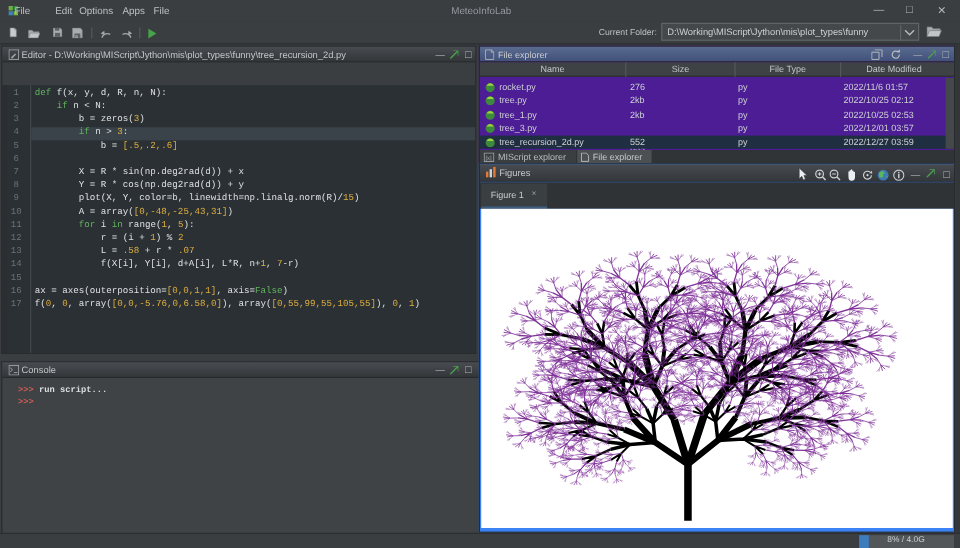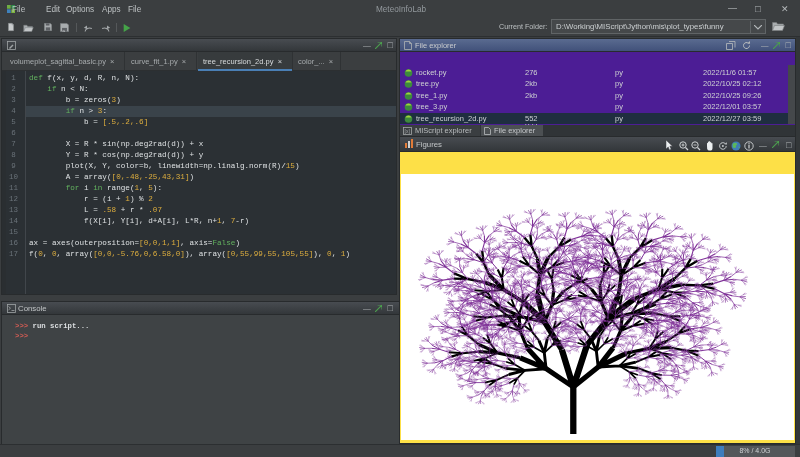--- a/index.html
+++ b/index.html
@@ -71,38 +71,28 @@
     <path d="M.5 9.5v-8h4l1 1.5h6v1.5" fill="#a9adaf" stroke="#787c7e" stroke-width=".6"></path>
     <path d="M.5 9.5l2-5h10l-2 5z" fill="#c2c5c7" stroke="#787c7e" stroke-width=".6"></path>
   </svg>
 
 <div class="abs" style="left:1px;top:38px;width:396px;height:257px;border:1px solid #282b2d">
  <div class="ttl" style="position:relative">
    <svg class="ic" style="left:5px;top:2px" width="9" height="9" viewBox="0 0 9 9">
         <rect x=".5" y=".5" width="8" height="8" fill="none" stroke="#9fa3a5" stroke-width=".8"></rect>
         <path d="M2 7l3.5-3.5 1 1L3 8z" fill="#9fa3a5"></path>
       </svg>
+   <span style="position:absolute;left:16px">Editor - D:\Working\MIScript\Jython\mis\plot_types\funny\tree_recursion_2d.py</span>
    <span class="abs" style="left:361px;top:0;color:#b0b4b6">—</span>
    <svg class="ic" style="left:373px;top:3px" width="7" height="7" viewBox="0 0 8 8">
         <path d="M0 8L8 0M8 0h-5M8 0v5" stroke="#4c9e4e" stroke-width="1.3" fill="none"></path>
       </svg>
    <span class="abs" style="left:385.5px;top:0;color:#b0b4b6;font-size:9px">□</span>
  </div>
 
- <div class="abs" style="left:0;top:13px;width:394px;height:19px;background:#3b3e40;border-bottom:1px solid #2c2f31">
-  <div class="abs" style="left:8px;top:5px;font-size:7.5px;color:#a8acae">volumeplot_sagittal_basic.py &nbsp;×</div>
-  <div class="abs" style="left:122px;top:0;width:1px;height:19px;background:#2f3234"></div>
-  <div class="abs" style="left:129px;top:5px;font-size:7.5px;color:#a8acae">curve_fit_1.py &nbsp;×</div>
-  <div class="abs" style="left:194px;top:0;width:1px;height:19px;background:#2f3234"></div>
-  <div class="abs" style="left:196px;top:0;width:94px;height:19px;background:#373b3d;border-bottom:2px solid #4a7fb5"></div>
-  <div class="abs" style="left:201px;top:5px;font-size:7.5px;color:#d7dadc">tree_recursion_2d.py &nbsp;×</div>
-  <div class="abs" style="left:290px;top:0;width:1px;height:19px;background:#2f3234"></div>
-  <div class="abs" style="left:296px;top:5px;font-size:7.5px;color:#a8acae">color_... &nbsp;×</div>
-  <div class="abs" style="left:338px;top:0;width:1px;height:19px;background:#2f3234"></div>
- </div>
 
  <div class="abs" style="left:0;top:32px;width:394px;height:223px;background:#2b3034">
    <div class="abs" style="left:0;top:0;width:4px;height:223px;background:#2a2e31"></div>
    <div class="abs" style="left:23px;top:0;width:1px;height:223px;background:#41464b"></div>
    <div class="abs" style="left:24px;top:34.5px;width:370px;height:11px;background:#3a434a"></div>
    <div class="abs mono" style="left:3px;top:2.3px;width:17px;text-align:center;font-size:7.5px;line-height:10.95px;color:#6a7279">1<br>2<br>3<br>4<br>5<br>6<br>7<br>8<br>9<br>10<br>11<br>12<br>13<br>14<br>15<br>16<br>17<br></div>
    <div class="abs mono" style="left:27px;top:2.3px;font-size:7.65px;line-height:10.95px;color:#dee1e3;white-space:pre"><span style="color:#63b35f">def</span><span style="color:#dee1e3"> f(x, y, d, R, n, N):</span><br><span style="color:#dee1e3">    </span><span style="color:#63b35f">if</span><span style="color:#dee1e3"> n &lt; N:</span><br><span style="color:#dee1e3">        b = zeros(</span><span style="color:#deae3e">3</span><span style="color:#dee1e3">)</span><br><span style="color:#dee1e3">        </span><span style="color:#63b35f">if</span><span style="color:#dee1e3"> n &gt; </span><span style="color:#deae3e">3</span><span style="color:#dee1e3">:</span><br><span style="color:#dee1e3">            b = </span><span style="color:#deae3e">[.5,.2,.6]</span><br><br><span style="color:#dee1e3">        X = R * sin(np.deg2rad(d)) + x</span><br><span style="color:#dee1e3">        Y = R * cos(np.deg2rad(d)) + y</span><br><span style="color:#dee1e3">        plot(X, Y, color=b, linewidth=np.linalg.norm(R)/</span><span style="color:#deae3e">15</span><span style="color:#dee1e3">)</span><br><span style="color:#dee1e3">        A = array(</span><span style="color:#deae3e">[0,-48,-25,43,31]</span><span style="color:#dee1e3">)</span><br><span style="color:#dee1e3">        </span><span style="color:#63b35f">for</span><span style="color:#dee1e3"> i </span><span style="color:#63b35f">in</span><span style="color:#dee1e3"> range(</span><span style="color:#deae3e">1</span><span style="color:#dee1e3">, </span><span style="color:#deae3e">5</span><span style="color:#dee1e3">):</span><br><span style="color:#dee1e3">            r = (i + </span><span style="color:#deae3e">1</span><span style="color:#dee1e3">) % </span><span style="color:#deae3e">2</span><br><span style="color:#dee1e3">            L = </span><span style="color:#deae3e">.58</span><span style="color:#dee1e3"> + r * </span><span style="color:#deae3e">.07</span><br><span style="color:#dee1e3">            f(X[i], Y[i], d+A[i], L*R, n+</span><span style="color:#deae3e">1</span><span style="color:#dee1e3">, </span><span style="color:#deae3e">7</span><span style="color:#dee1e3">-r)</span><br><br><span style="color:#dee1e3">ax = axes(outerposition=</span><span style="color:#deae3e">[0,0,1,1]</span><span style="color:#dee1e3">, axis=</span><span style="color:#63b35f">False</span><span style="color:#dee1e3">)</span><br><span style="color:#dee1e3">f(</span><span style="color:#deae3e">0</span><span style="color:#dee1e3">, </span><span style="color:#deae3e">0</span><span style="color:#dee1e3">, array(</span><span style="color:#deae3e">[0,0,-5.76,0,6.58,0]</span><span style="color:#dee1e3">), array(</span><span style="color:#deae3e">[0,55,99,55,105,55]</span><span style="color:#dee1e3">), </span><span style="color:#deae3e">0</span><span style="color:#dee1e3">, </span><span style="color:#deae3e">1</span><span style="color:#dee1e3">)</span><br></div>
  </div>
 </div>
 
@@ -138,20 +128,29 @@
         <path d="M7.5 4.5a3 3 0 1 1-1-2.2" fill="none" stroke="#b7bbbd" stroke-width="1"></path>
         <path d="M7.8 0l.3 2.8-2.8-.3z" fill="#b7bbbd"></path>
       </svg>
    <span class="abs" style="left:361px;top:0;color:#b0b4b6">—</span>
    <svg class="ic" style="left:373px;top:3px" width="7" height="7" viewBox="0 0 8 8">
         <path d="M0 8L8 0M8 0h-5M8 0v5" stroke="#4c9e4e" stroke-width="1.3" fill="none"></path>
       </svg>
    <span class="abs" style="left:385.5px;top:0;color:#b0b4b6;font-size:9px">□</span>
  </div>
 
+ <div class="abs" style="left:0;top:13px;width:395px;height:12px;background:#3f4244;border-bottom:1px solid #2c2f31;font-size:7.5px;color:#c3c6c8">
+   <div class="abs" style="left:0;top:0;width:121px;text-align:center;line-height:12px">Name</div>
+   <div class="abs" style="left:121px;top:0;width:1px;height:12px;background:#55585a"></div>
+   <div class="abs" style="left:122px;top:0;width:90px;text-align:center;line-height:12px">Size</div>
+   <div class="abs" style="left:212px;top:0;width:1px;height:12px;background:#55585a"></div>
+   <div class="abs" style="left:213px;top:0;width:87px;text-align:center;line-height:12px">File Type</div>
+   <div class="abs" style="left:300px;top:0;width:1px;height:12px;background:#55585a"></div>
+   <div class="abs" style="left:301px;top:0;width:88px;text-align:center;line-height:12px">Date Modified</div>
+ </div>
  <div class="abs" style="left:0;top:27.5px;width:395px;font-size:7.5px;color:#ced1d3">
       <div style="position:relative;height:11.5px;">
  <svg style="position:absolute;left:4px;top:1px" width="9" height="9" viewBox="0 0 9 9">
           <circle cx="4.5" cy="5" r="3.8" fill="#3d8a3d"></circle>
           <path d="M1.5 3.5a3.2 3.2 0 0 1 6 0z" fill="#9ed43c"></path>
         </svg>
  <span style="position:absolute;left:16px;top:1px">rocket.py</span>
  <span style="position:absolute;left:125px;top:1px">276</span>
  <span style="position:absolute;left:215px;top:1px">py</span>
  <span style="position:absolute;left:303px;top:1px">2022/11/6 01:57</span>
@@ -167,21 +166,21 @@
  <span style="position:absolute;left:303px;top:1px">2022/10/25 02:12</span>
       </div>
       <div style="position:relative;height:11.5px;">
  <svg style="position:absolute;left:4px;top:1px" width="9" height="9" viewBox="0 0 9 9">
           <circle cx="4.5" cy="5" r="3.8" fill="#3d8a3d"></circle>
           <path d="M1.5 3.5a3.2 3.2 0 0 1 6 0z" fill="#9ed43c"></path>
         </svg>
  <span style="position:absolute;left:16px;top:1px">tree_1.py</span>
  <span style="position:absolute;left:125px;top:1px">2kb</span>
  <span style="position:absolute;left:215px;top:1px">py</span>
- <span style="position:absolute;left:303px;top:1px">2022/10/25 09:26</span>
+ <span style="position:absolute;left:303px;top:1px">2022/10/25 02:53</span>
       </div>
       <div style="position:relative;height:11.5px;">
  <svg style="position:absolute;left:4px;top:1px" width="9" height="9" viewBox="0 0 9 9">
           <circle cx="4.5" cy="5" r="3.8" fill="#3d8a3d"></circle>
           <path d="M1.5 3.5a3.2 3.2 0 0 1 6 0z" fill="#9ed43c"></path>
         </svg>
  <span style="position:absolute;left:16px;top:1px">tree_3.py</span>
  <span style="position:absolute;left:125px;top:18px">639</span>
  <span style="position:absolute;left:215px;top:1px">py</span>
  <span style="position:absolute;left:303px;top:1px">2022/12/01 03:57</span>
@@ -209,21 +208,21 @@
   </div>
   <div class="abs" style="left:81px;top:0;width:62px;height:12px;background:#4c5053">
     <svg class="ic" style="left:3px;top:2px" width="7" height="8" viewBox="0 0 7 8">
           <path d="M.5 .5h4l2 2v5h-6z" fill="none" stroke="#b7bbbd" stroke-width=".8"></path>
         </svg>
     <span class="abs" style="left:13px;top:1px;font-size:7.5px;color:#c6c9cb">File explorer</span>
   </div>
  </div>
 </div>
 
-<div class="abs" style="left:399px;top:136px;width:397px;height:308px;border:1px solid #282b2d;background:#fde047">
+<div class="abs" style="left:399px;top:136px;width:397px;height:308px;border:1px solid #282b2d;background:#3b82f6">
  <div class="ttl" style="position:relative;height:15px;line-height:15px">
    <svg class="ic" style="left:5px;top:2px" width="9" height="9" viewBox="0 0 9 9">
         <rect x="0" y="4" width="2" height="5" fill="#e07b39"></rect>
         <rect x="3" y="2" width="2" height="7" fill="#d0d3d5"></rect>
         <rect x="6" y="0" width="2" height="9" fill="#e07b39"></rect>
       </svg>
    <span style="position:absolute;left:16px">Figures</span>
    <svg class="ic" style="left:265px;top:3px" width="8" height="11" viewBox="0 0 8 11">
         <path d="M1 0v9l2.2-2.1 1.2 3 1.8-.7-1.3-3H7.5z" fill="#eceff1" stroke="#3a3d40" stroke-width=".5"></path>
       </svg>
@@ -255,20 +254,26 @@
         <rect x="4.4" y="4" width="1.2" height="3.5" fill="#cfd2d4"></rect>
         <rect x="4.4" y="2.2" width="1.2" height="1.2" fill="#cfd2d4"></rect>
       </svg>
    <span class="abs" style="left:359px;top:1px;color:#b0b4b6">—</span>
    <svg class="ic" style="left:372px;top:4px" width="7" height="7" viewBox="0 0 8 8">
         <path d="M0 8L8 0M8 0h-5M8 0v5" stroke="#4c9e4e" stroke-width="1.3" fill="none"></path>
       </svg>
    <span class="abs" style="left:386px;top:1px;color:#b0b4b6;font-size:9px">□</span>
  </div>
 
+ <div class="abs" style="left:0;top:15px;width:395px;height:22px;background:#2f3336">
+   <div class="abs" style="left:1px;top:1px;width:55px;height:19px;background:#3a3f42"></div>
+   <div class="abs" style="left:9px;top:6px;font-size:7.5px;color:#c9ccce">Figure 1</div>
+   <div class="abs" style="left:43px;top:6px;font-size:7px;color:#9a9ea0">×</div>
+   <div class="abs" style="left:1px;top:20px;width:55px;height:2px;background:#3f5f80"></div>
+ </div>
 
  <div class="abs" style="left:1px;top:37px;width:393px;height:266px;background:#ffffff">
  <svg width="393" height="266" viewBox="0 0 393 266" style="position:absolute;left:0;top:0">
         <g fill="none" stroke-linejoin="round" stroke-linecap="butt">
           <path stroke="#000" stroke-width="6.29" d="M172.3 260L172.3 213L160.9 175.8M172.3 213L186.1 170.8"></path>
           <path stroke="#000" stroke-width="5.65" d="M160.9 175.8L143.6 148.1L123.2 128.5M143.6 148.1L136.2 120.4M186.1 170.8L207.2 144.6L217.5 121M207.2 144.6L233.8 124.5"></path>
           <path stroke="#000" stroke-width="5.04" d="M172.3 213L145.1 194.7L119.2 183.9M145.1 194.7L126.1 173.9M172.3 213L197.2 193L212.1 173.9M197.2 193L225.4 179.2"></path>
           <path stroke="#000" stroke-width="3.67" d="M123.2 128.5L102.8 115.7L83.6 108.3M102.8 115.7L88.3 100.9M136.2 120.4L139 100.6L136.4 84.6M139 100.6L147.3 83.4M217.5 121L220.3 101.3L217.7 85.2M220.3 101.3L228.6 84M233.8 124.5L257.3 115.2L273.6 104.7M257.3 115.2L281.1 110.7"></path>
           <path stroke="#000" stroke-width="3.27" d="M119.2 183.9L96.5 178.8L77.3 177.7M96.5 178.8L77.7 170.4M126.1 173.9L119.2 157L109.6 144.5M119.2 157L117.9 140.6M143.6 148.1L120.9 142.9L101.7 141.8M120.9 142.9L102 134.5M143.6 148.1L150.9 131.2L152.7 116.9M150.9 131.2L162.5 117.3M212.1 173.9L219.5 157L221.2 142.7M219.5 157L231 143.1M225.4 179.2L248.3 174.3L265.1 167.4M248.3 174.3L270.2 173.7M207.2 144.6L200.2 127.6L190.6 115.2M200.2 127.6L199 111.3M207.2 144.6L230 139.7L246.9 132.8M230 139.7L251.9 139"></path>
           <path stroke="#000" stroke-width="2.92" d="M145.1 194.7L124.1 196.4L107.8 200.5M124.1 196.4L104.7 194.4M145.1 194.7L143.3 178.9L138 166.7M143.3 178.9L146.3 164.5M197.2 193L195.4 177.3L190.1 165M195.4 177.3L198.3 162.8M197.2 193L218.4 191.9L234.8 188.2M218.4 191.9L237.7 194.4"></path>

